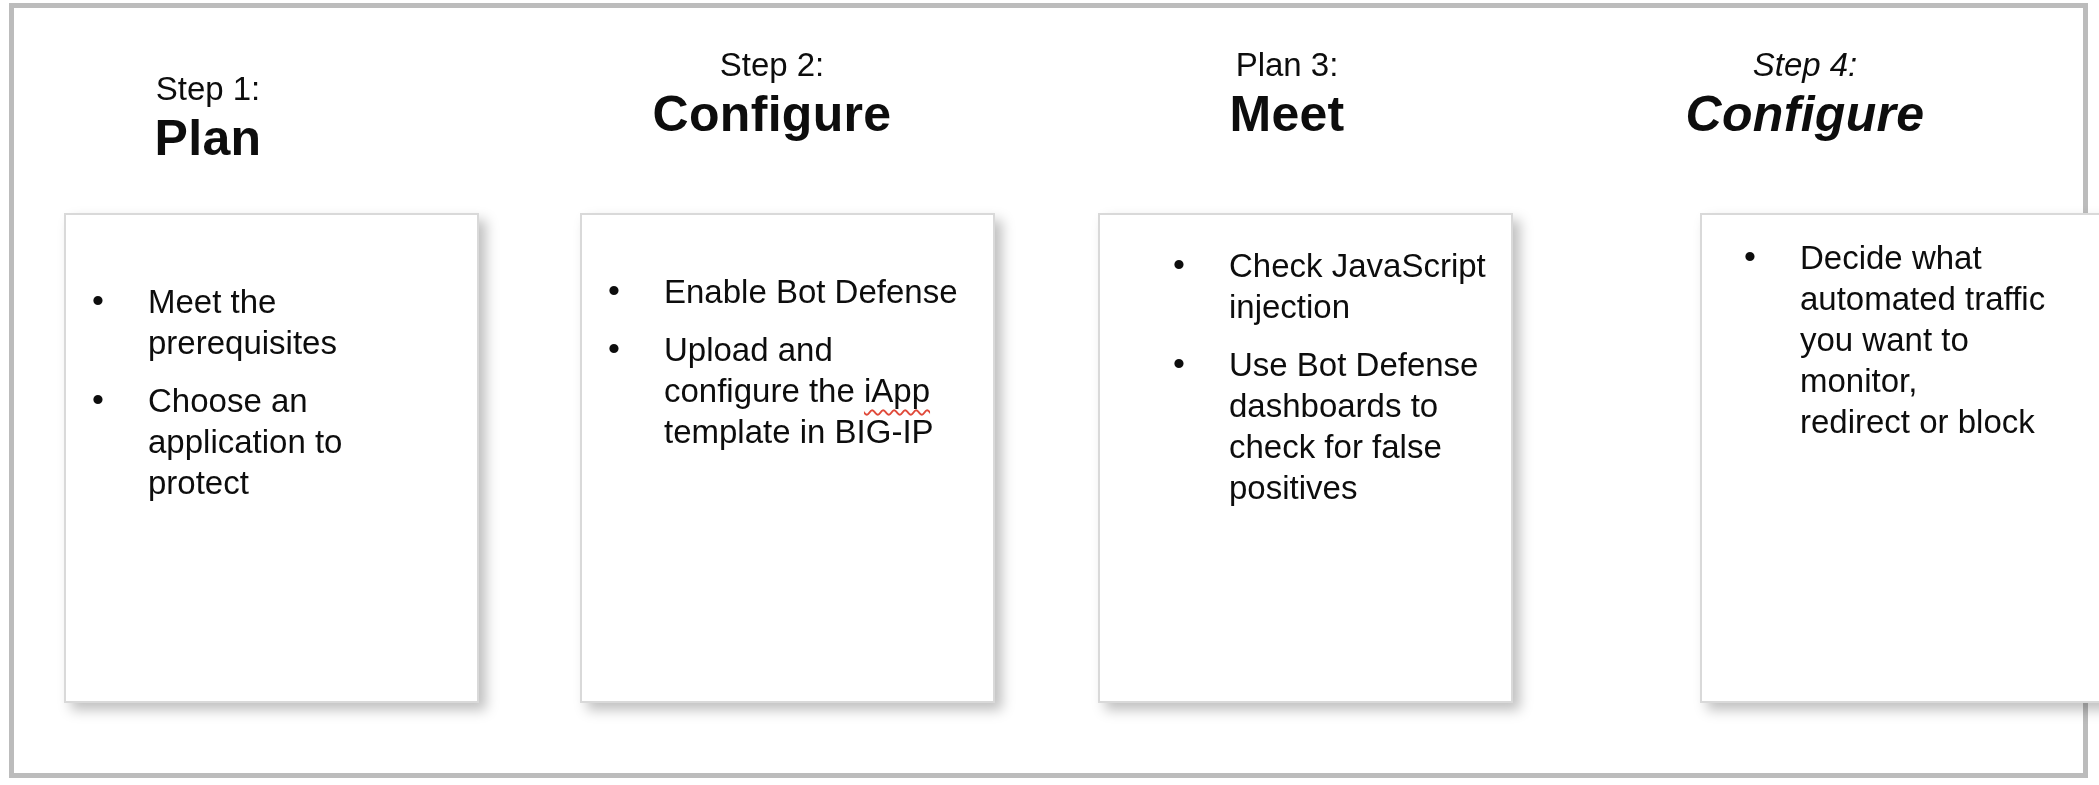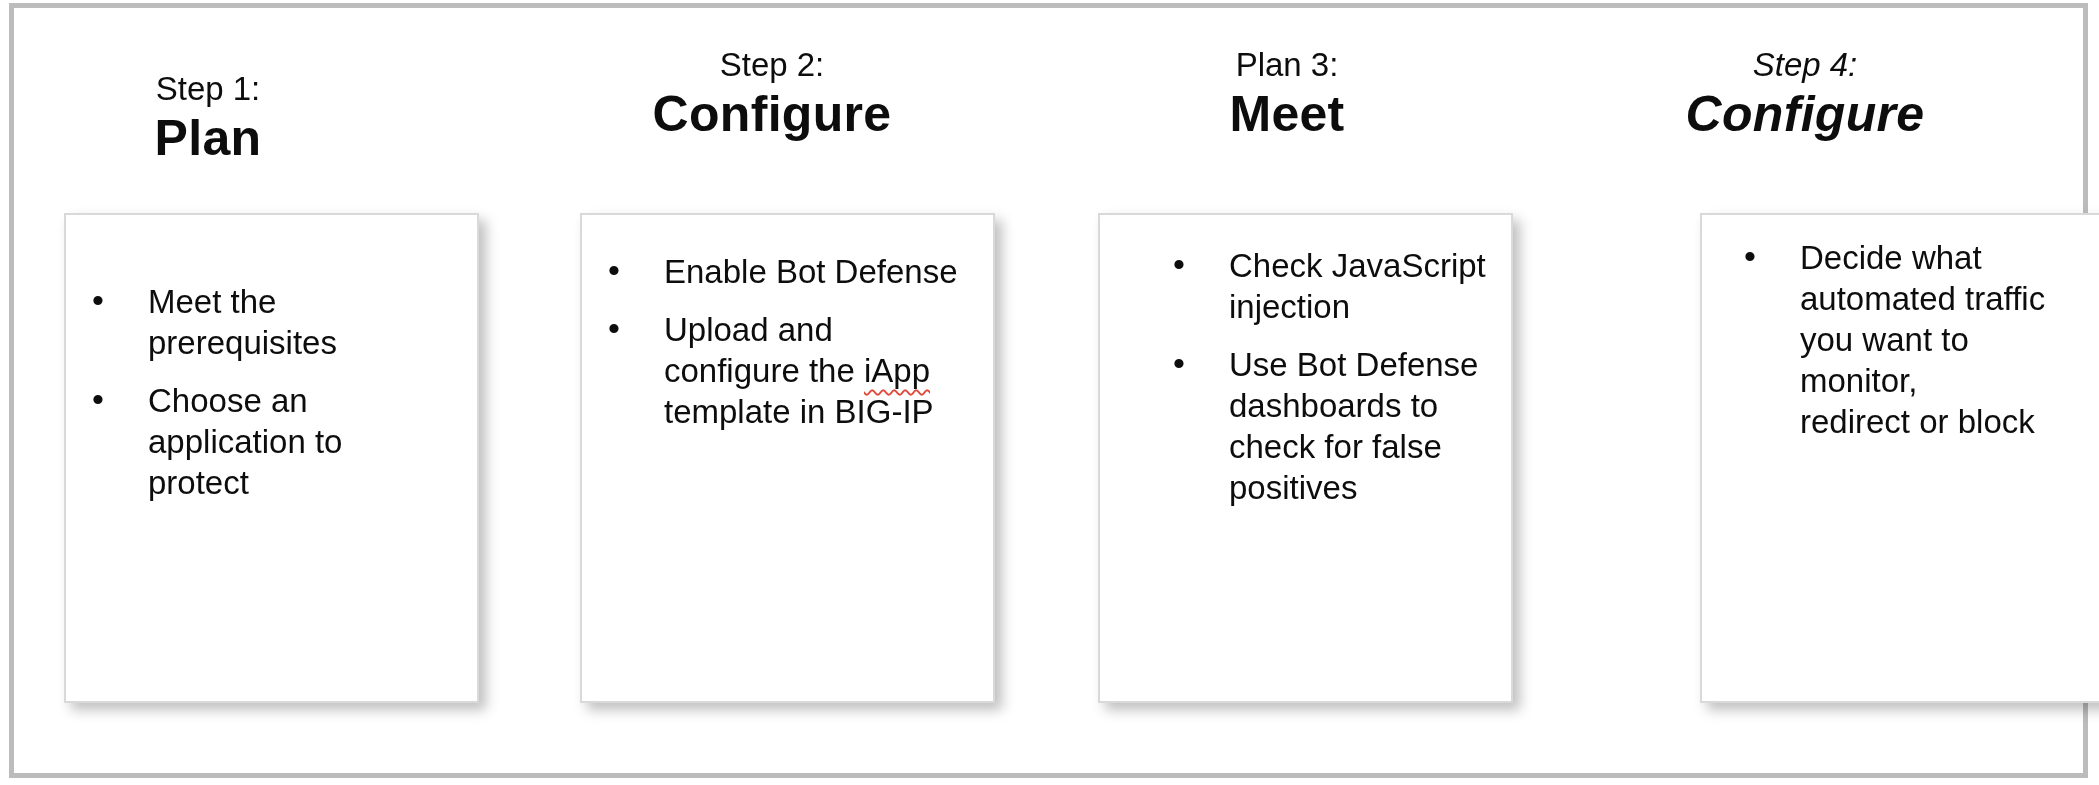--- a/index.html
+++ b/index.html
@@ -89,21 +89,21 @@
   .c1 .card    { left: 64px; }
   .c2 .heading { left: 592px; }
   .c2 .card    { left: 580px; }
   .c3 .heading { left: 1107px; }
   .c3 .card    { left: 1098px; }
   .c4 .heading { left: 1625px; font-style: italic; }
   .c4 .card    { left: 1700px; padding-left: 16px; }
 
   
   .c1 .bullets { padding-top: 66px; }
-  .c2 .bullets { padding-top: 36px; }
+  .c2 .bullets { padding-top: 56px; }
   .c3 .bullets { padding-top: 30px; padding-left: 47px; }
   .c4 .bullets { padding-top: 22px; }
 
   .squiggle {
     text-decoration-line: underline;
     text-decoration-style: wavy;
     text-decoration-color: var(--squiggle, #e04a3a);
     text-decoration-thickness: 1.5px;
     text-underline-offset: 7px;
   }

